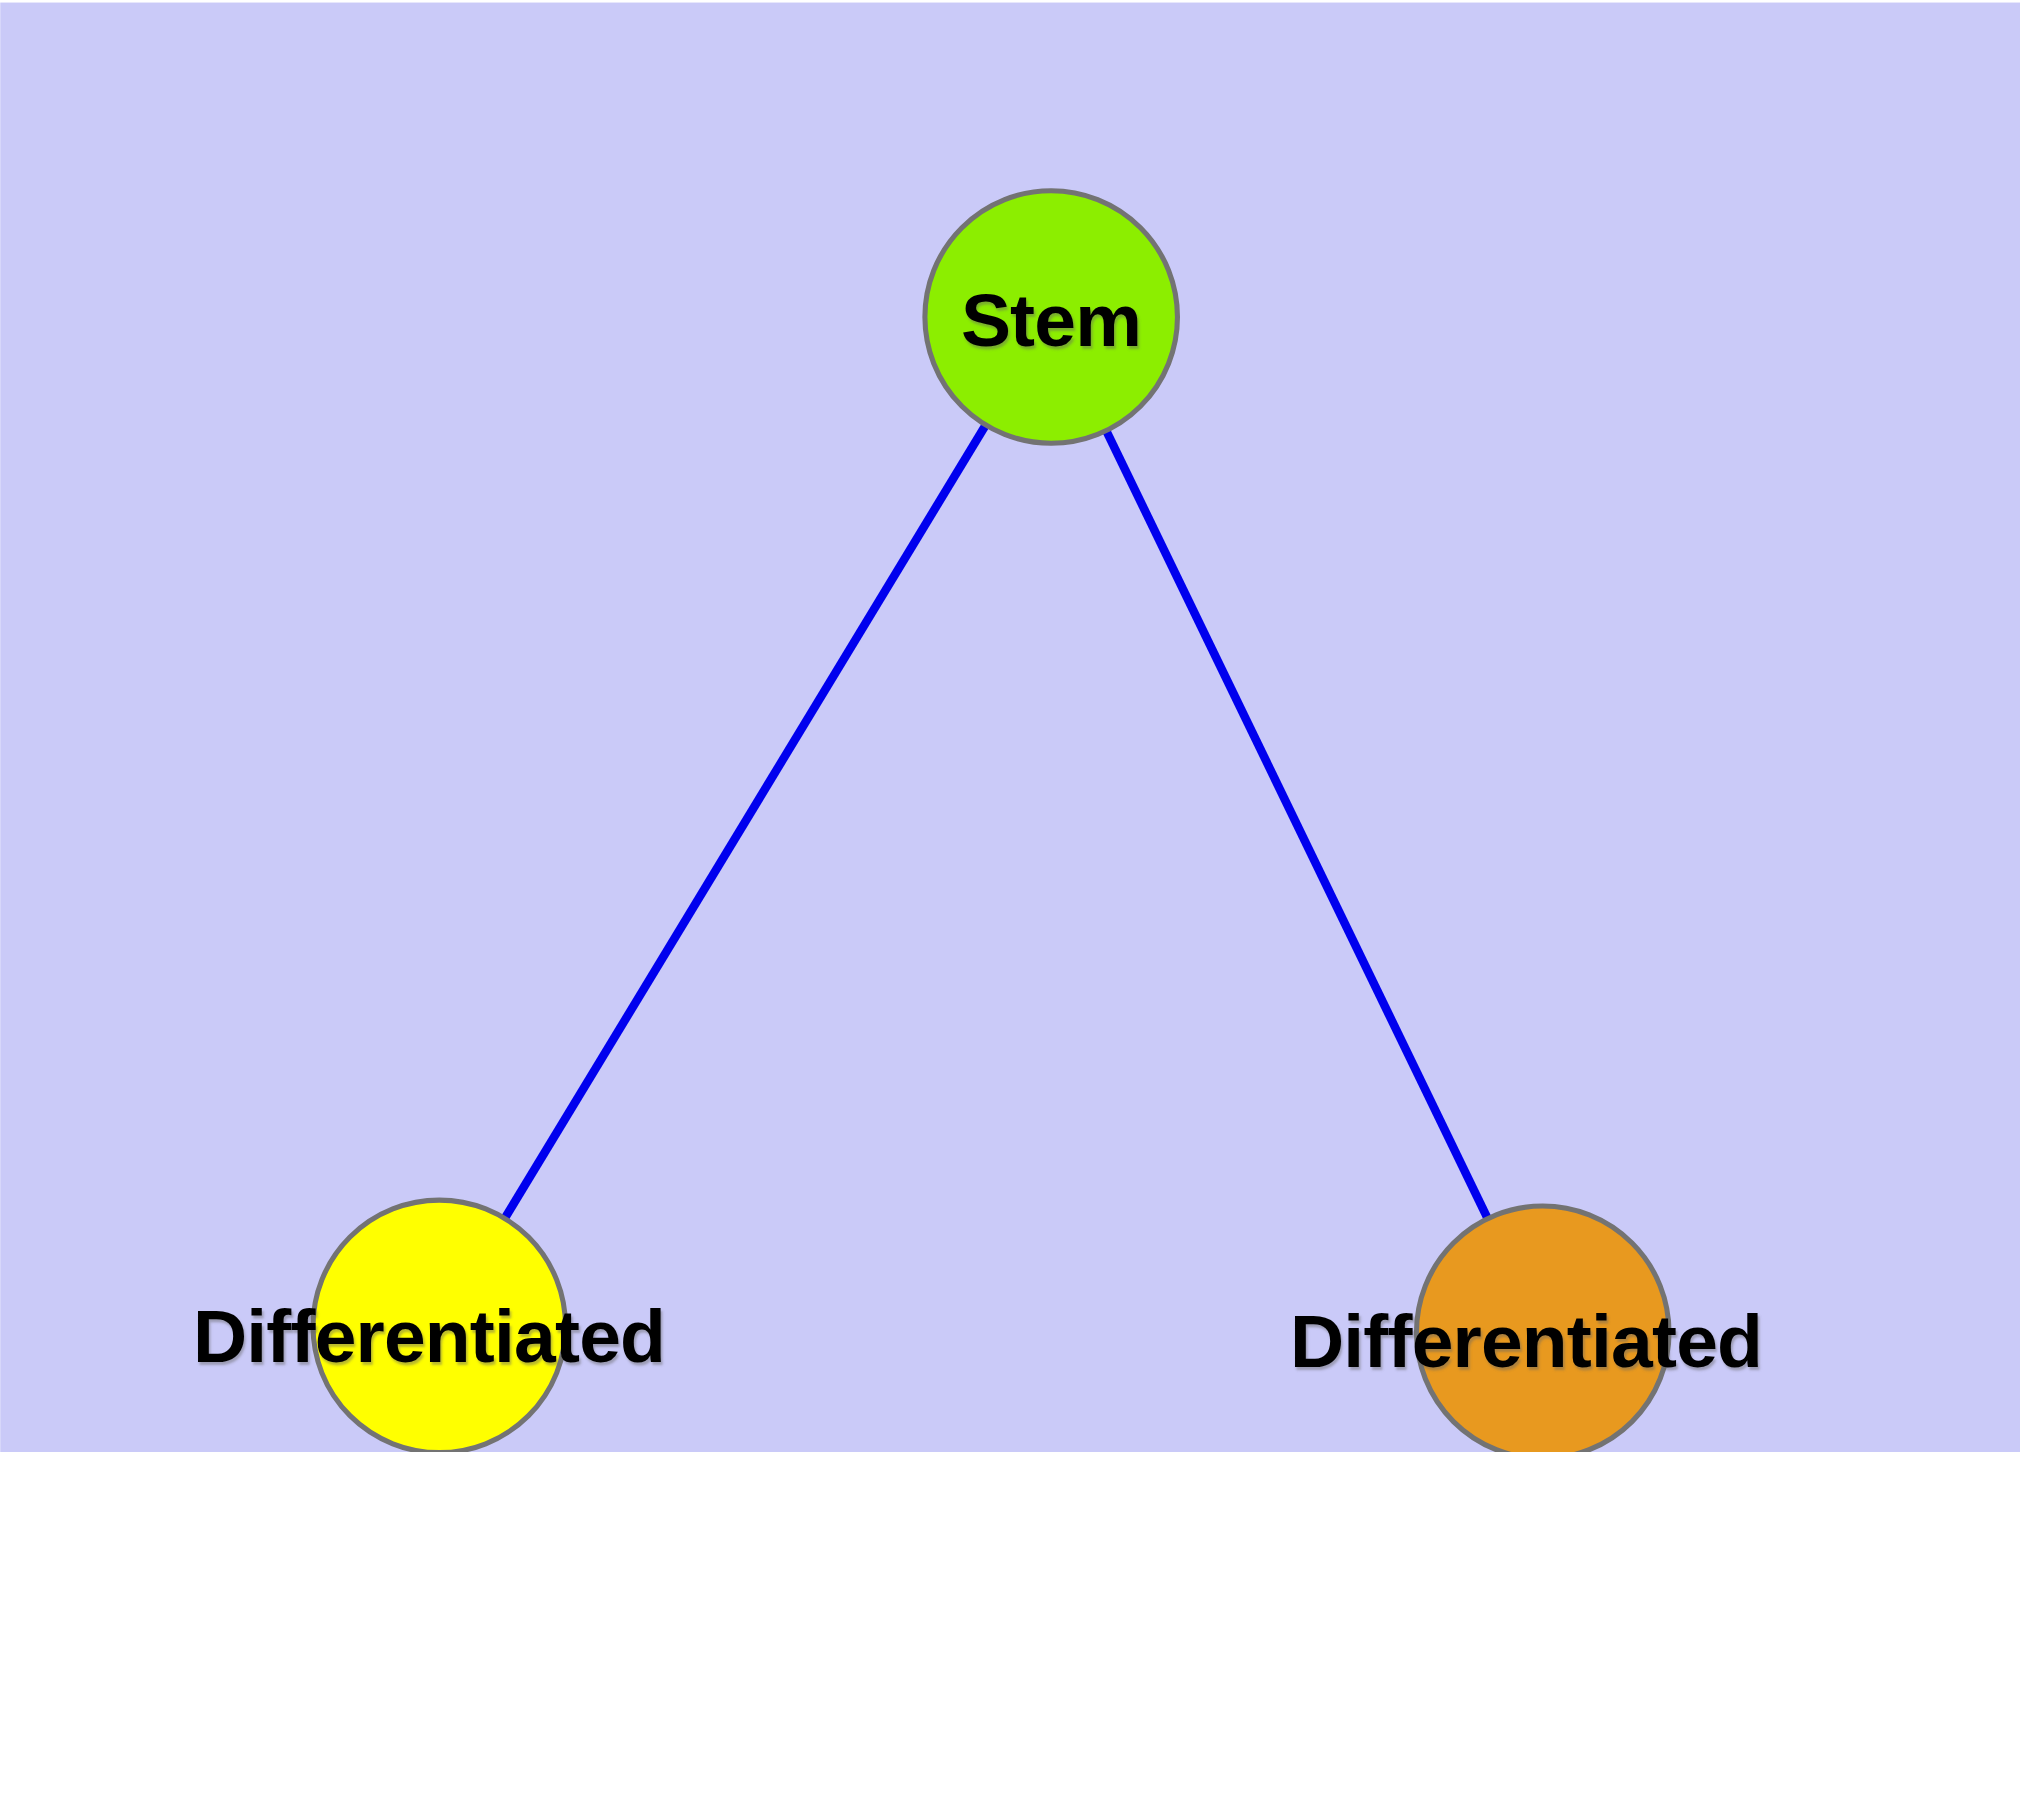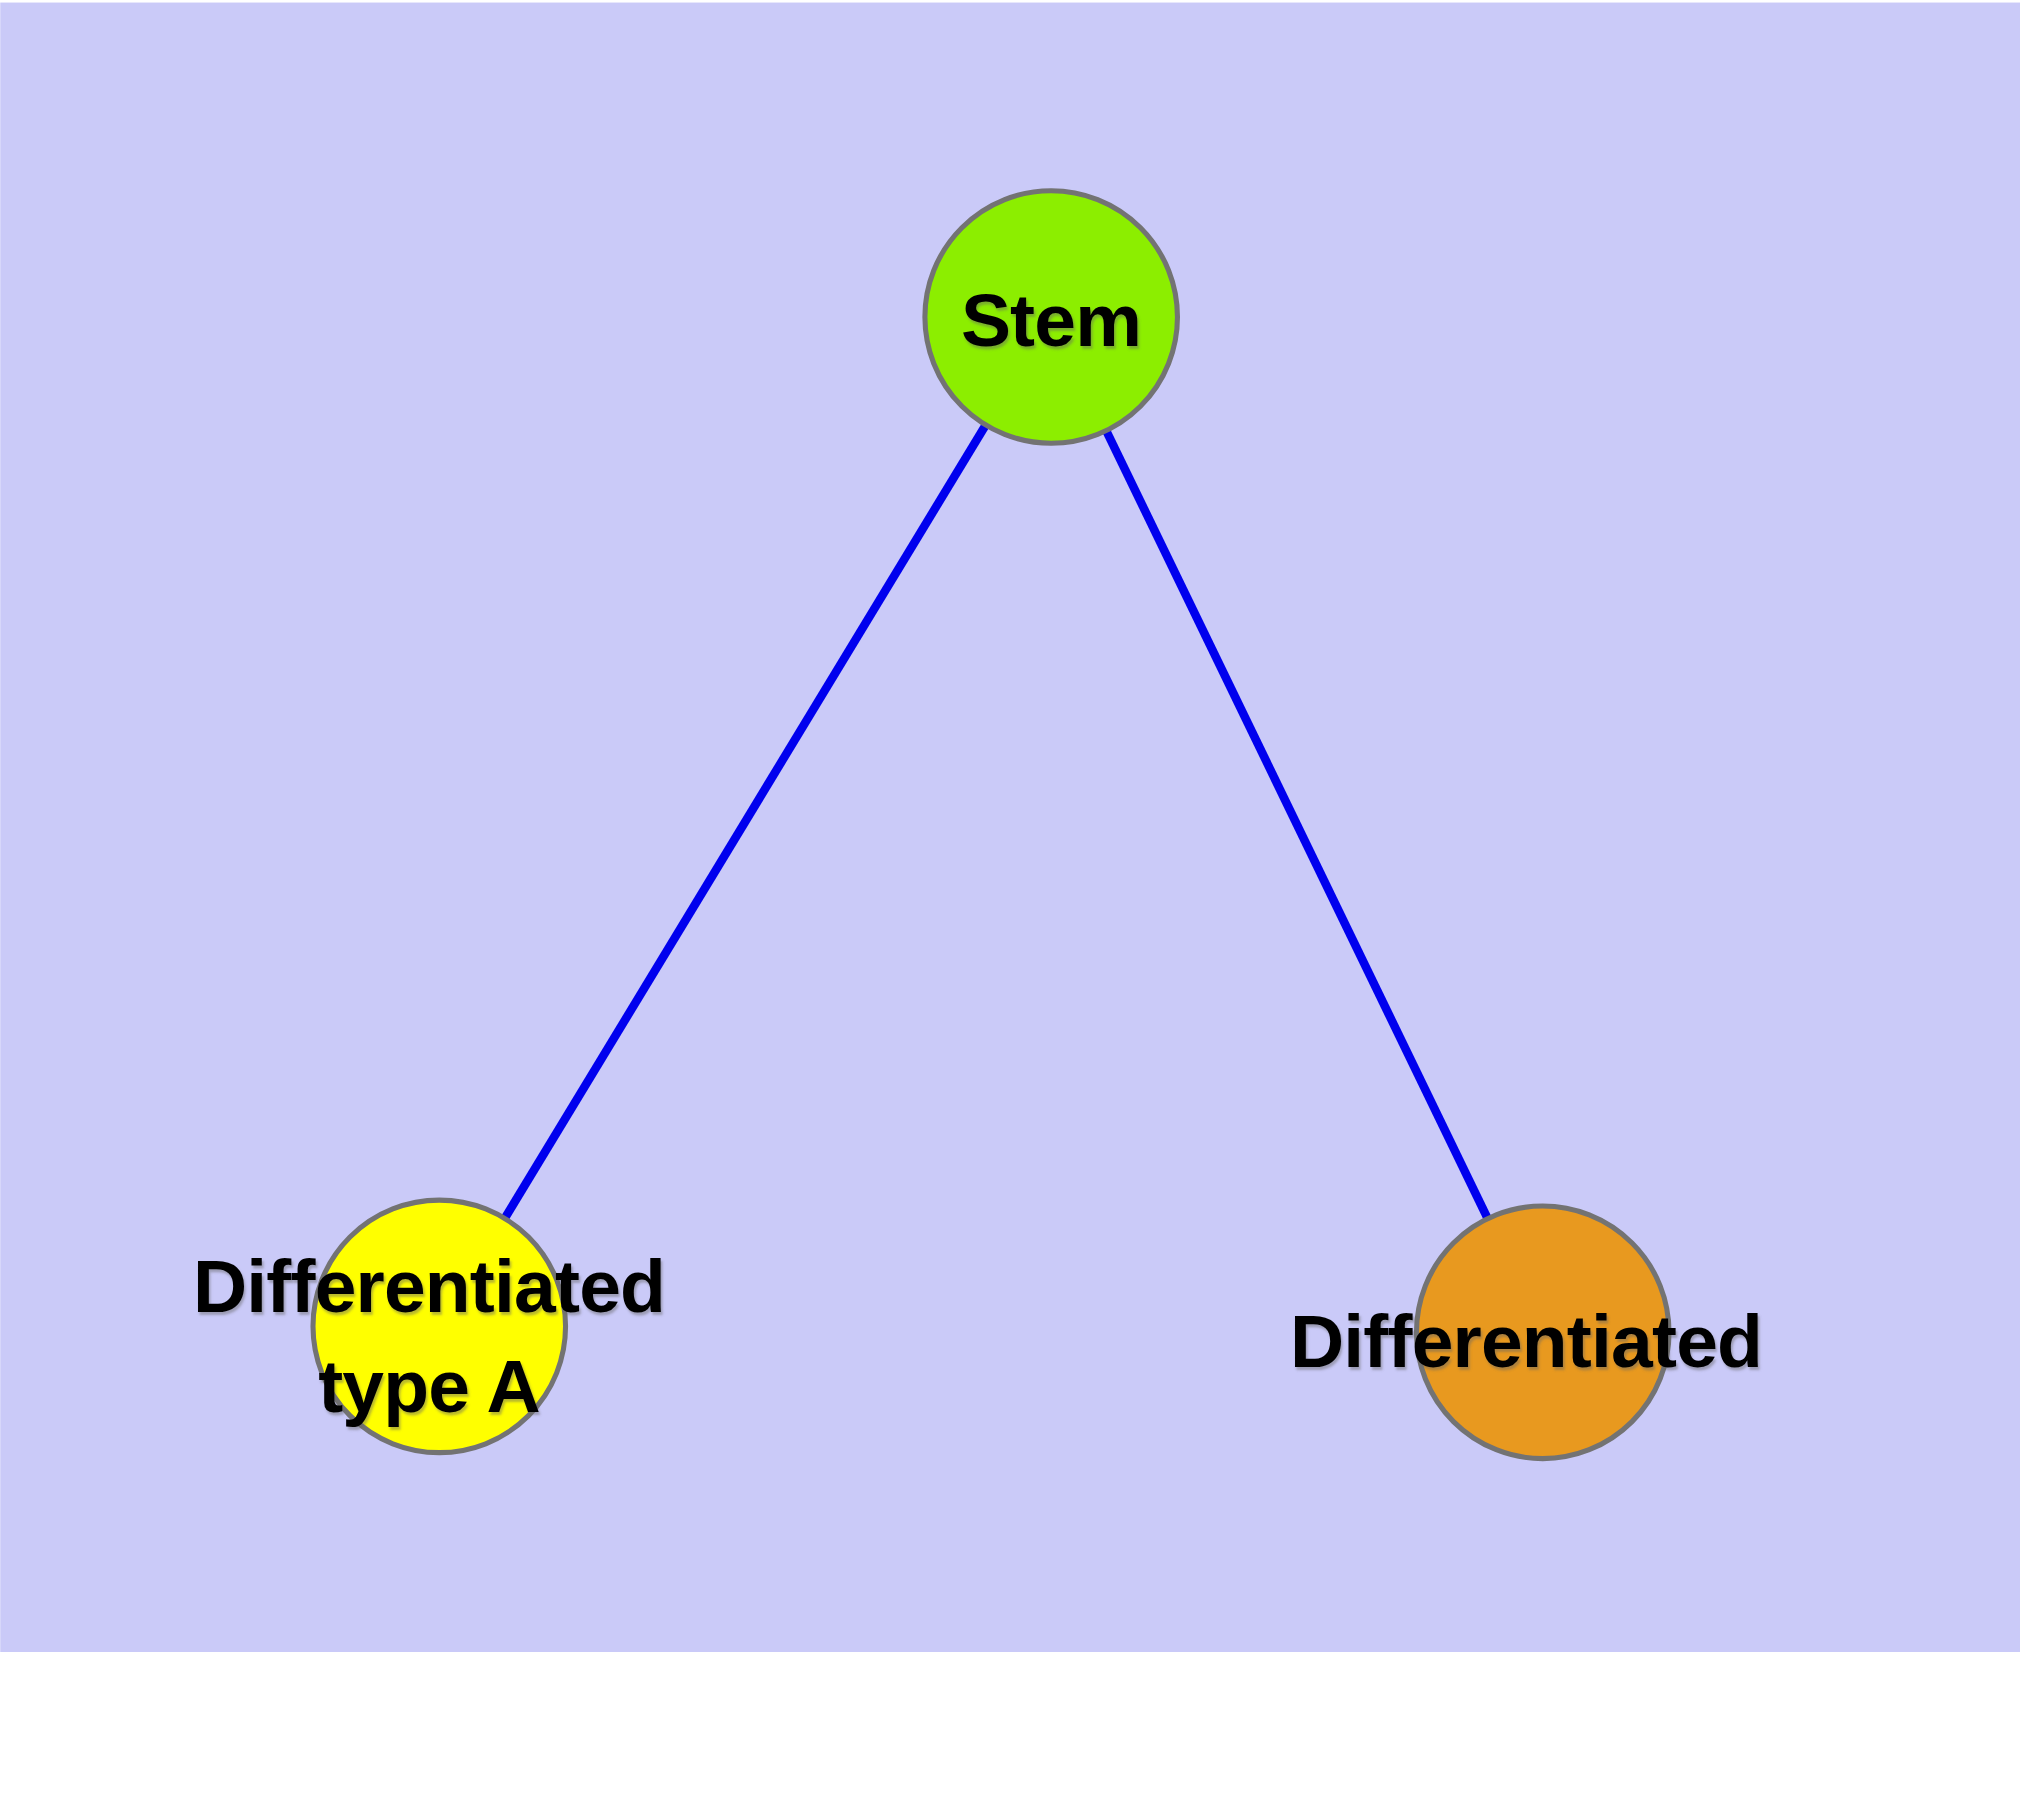--- a/index.html
+++ b/index.html
@@ -3,21 +3,21 @@
 <meta charset="utf-8">
 <style>
   html, body {
     margin: 0;
     padding: 0;
     background: #ffffff;
   }
   .stage {
     position: relative;
     width: 2021px;
-    height: 1652px;
+    height: 1452px;
     overflow: hidden;
     background: #ffffff;
     font-family: "Liberation Sans", sans-serif;
   }
   .stage svg {
     position: absolute;
     left: 0;
     top: 0;
     display: block;
   }
@@ -63,21 +63,20 @@
 
     <circle class="node" cx="1820" cy="1572" r="149" fill="#E8991F"></circle>
   </svg>
 
   <div class="node-label" style="left:1051px; top:320px;">
     <div>Stem</div>
   </div>
 
   <div class="node-label" style="left:429px; top:1336px;">
     <div>Differentiated</div>
-    <div>type A</div>
   </div>
 
   <div class="node-label" style="left:1526px; top:1341px;">
     <div>Differentiated</div>
   </div>
 
 </div>
 
 
 </body></html>

